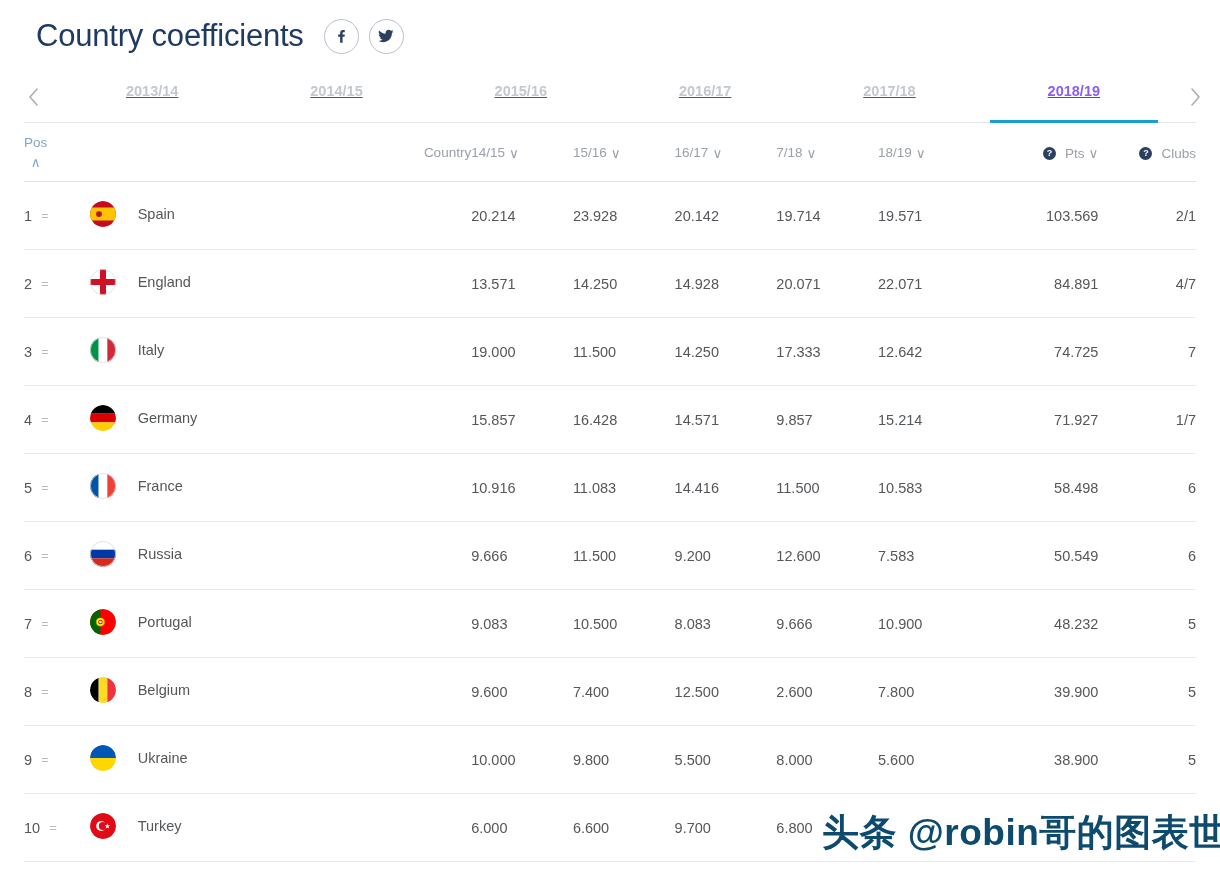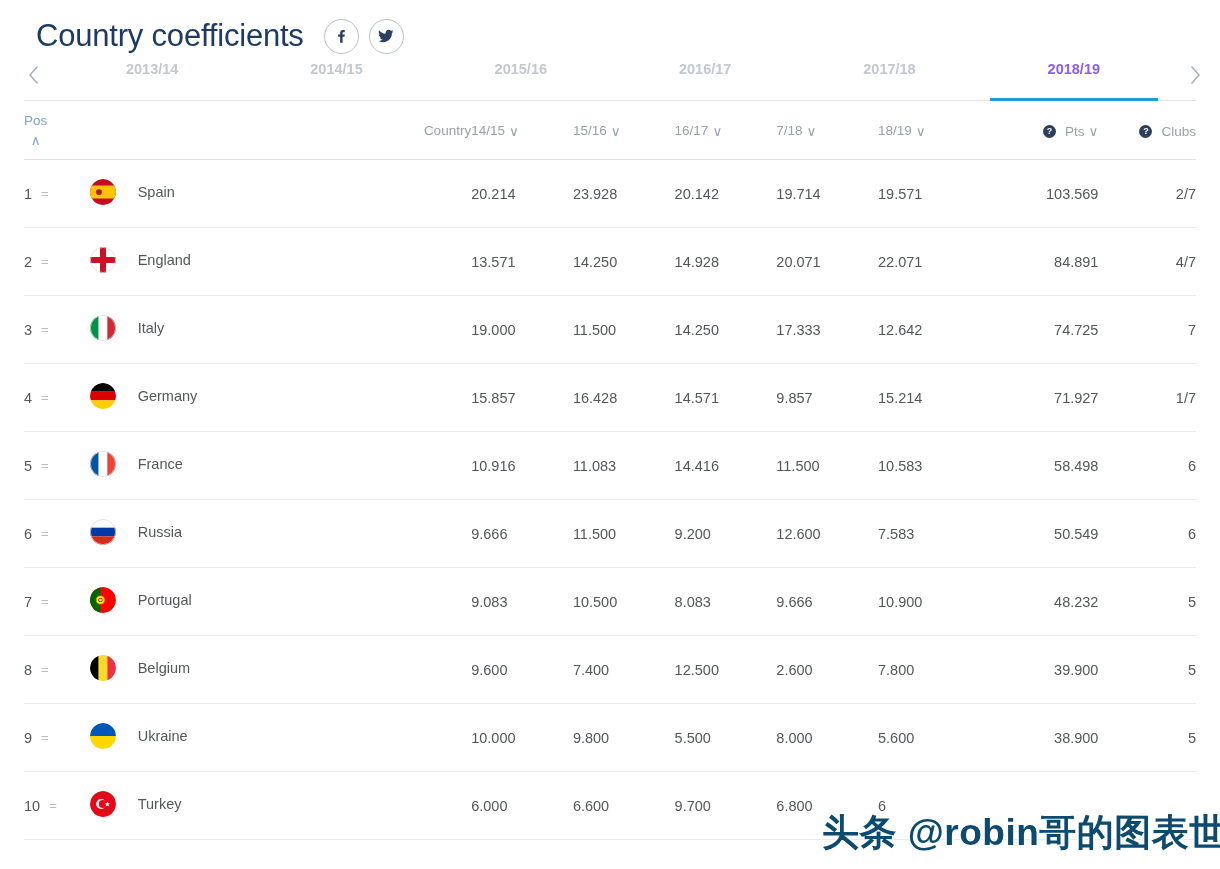--- a/index.html
+++ b/index.html
@@ -47,24 +47,26 @@
     align-items: center;
     justify-content: center;
     background: #fff;
     cursor: pointer;
   }
   .social-btn svg { display: block; }
 
   
   .tabs-wrap {
     position: relative;
+    margin-top: 22px;
     height: 44px;
     border-bottom: 1px solid #e4e7ea;
     margin-left: 24px;
     margin-right: 24px;
+    text-decoration: underline;
   }
   .tabs-arrow {
     position: absolute;
     top: 4px;
     width: 22px;
     height: 30px;
     display: flex;
     align-items: center;
     justify-content: center;
     cursor: pointer;
@@ -350,21 +352,21 @@
               </span>
         <span class="ctry-name">Spain</span>
       </span>
     </td>
     <td class="col-num">20.214</td>
     <td class="col-num">23.928</td>
     <td class="col-num">20.142</td>
     <td class="col-num">19.714</td>
     <td class="col-num">19.571</td>
     <td class="col-pts">103.569</td>
-    <td class="col-clubs">2/7</td>
+    <td class="col-clubs">2/1</td>
   </tr>
         <tr>
     <td class="col-pos">
       <span class="pos-cell">
         <span class="pos-num">2</span>
         <span class="pos-move">=</span>
       </span>
     </td>
     <td class="col-ctry">
       <span class="ctry-cell">

